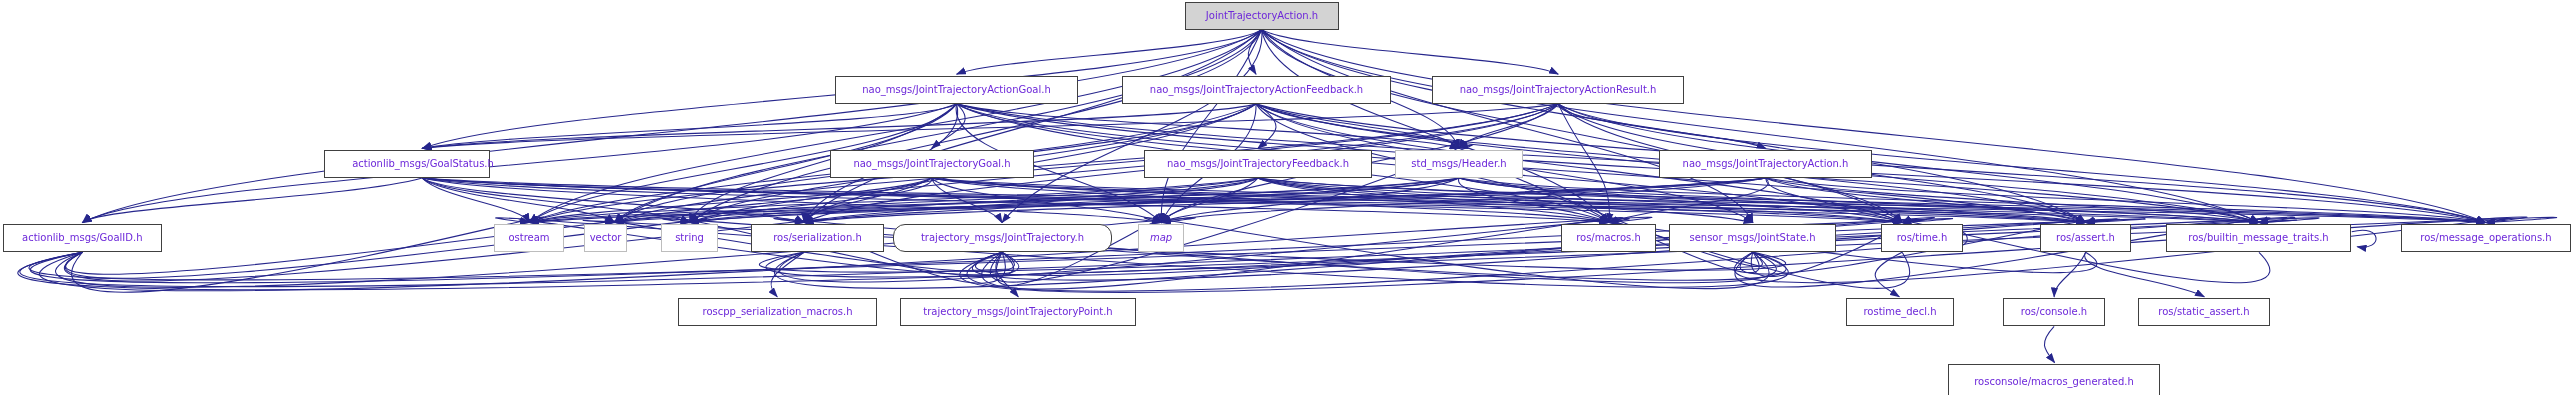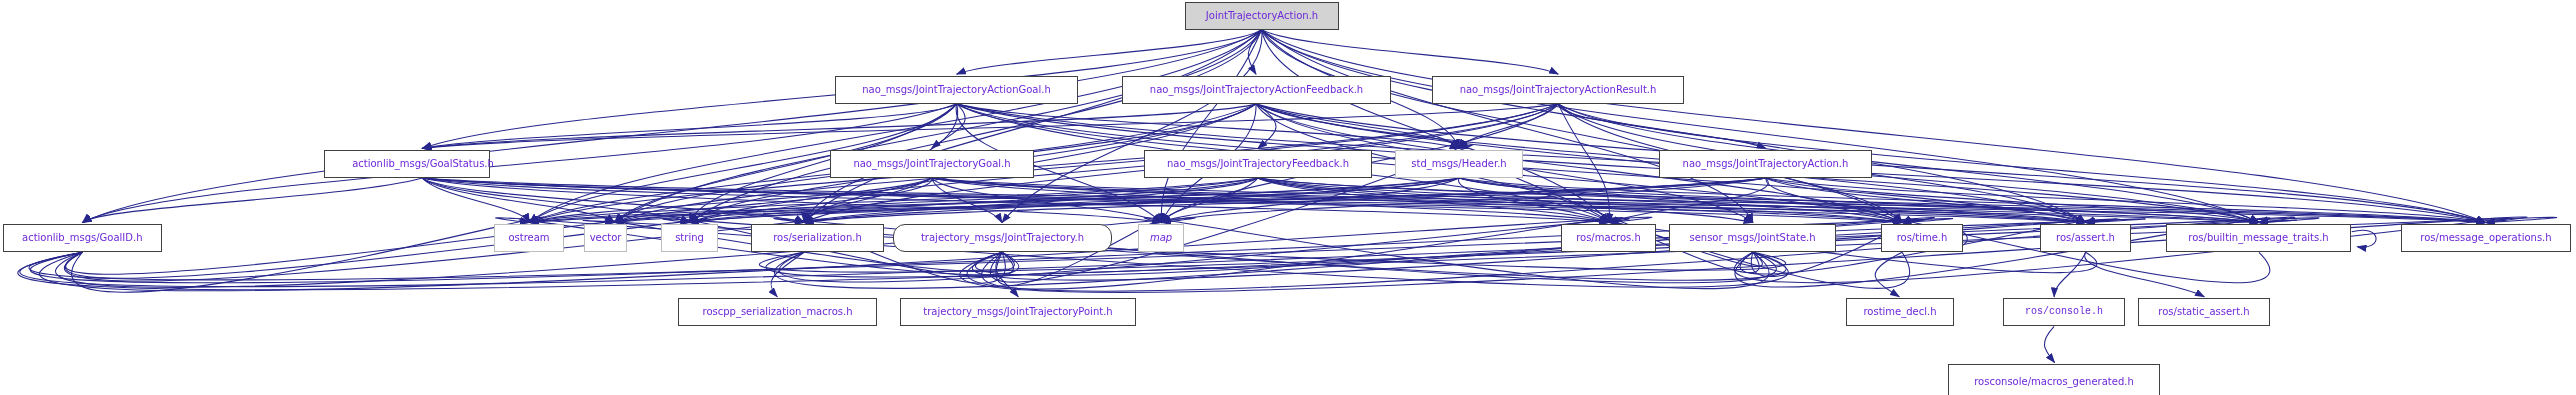--- a/index.html
+++ b/index.html
@@ -253,21 +253,21 @@
       </div>
       <div class="node solid" style="left: 678px; top: 298px; width: 199px; height: 28px;">
         <span class="lbl">roscpp_serialization_macros.h</span>
       </div>
       <div class="node solid" style="left: 900px; top: 298px; width: 236px; height: 28px;">
         <span class="lbl">trajectory_msgs/JointTrajectoryPoint.h</span>
       </div>
       <div class="node solid" style="left: 1846px; top: 298px; width: 108px; height: 28px;">
         <span class="lbl">rostime_decl.h</span>
       </div>
-      <div class="node solid" style="left: 2003px; top: 298px; width: 122px; height: 28px; font-family: Liberation Mono, monospace;">
+      <div class="node solid" style="left: 2003px; top: 298px; width: 102px; height: 28px;">
         <span class="lbl">ros/console.h</span>
       </div>
       <div class="node solid" style="left: 2138px; top: 298px; width: 132px; height: 28px;">
         <span class="lbl">ros/static_assert.h</span>
       </div>
       <div class="node solid" style="left: 1948px; top: 364px; width: 212px; height: 36px;">
         <span class="lbl">rosconsole/macros_generated.h</span>
       </div>
     </div>
 </div>

